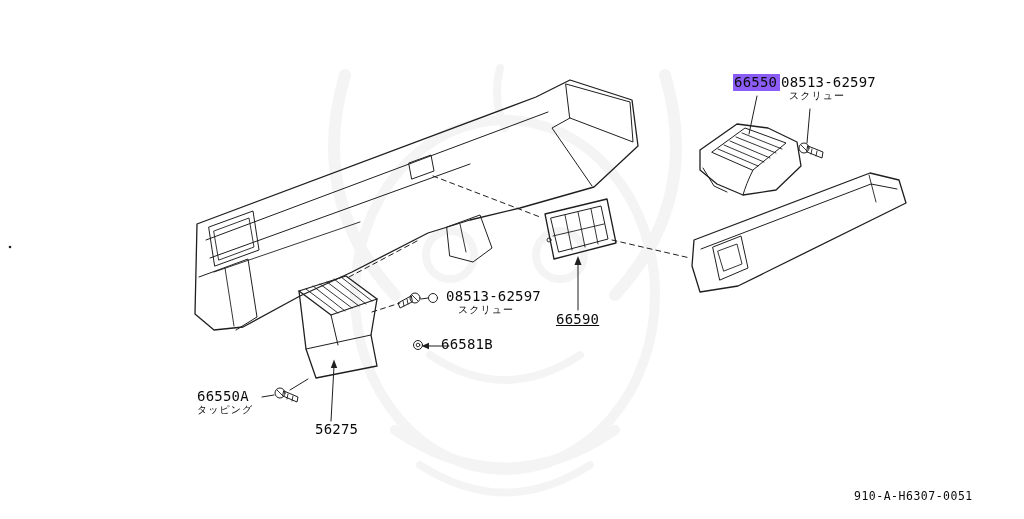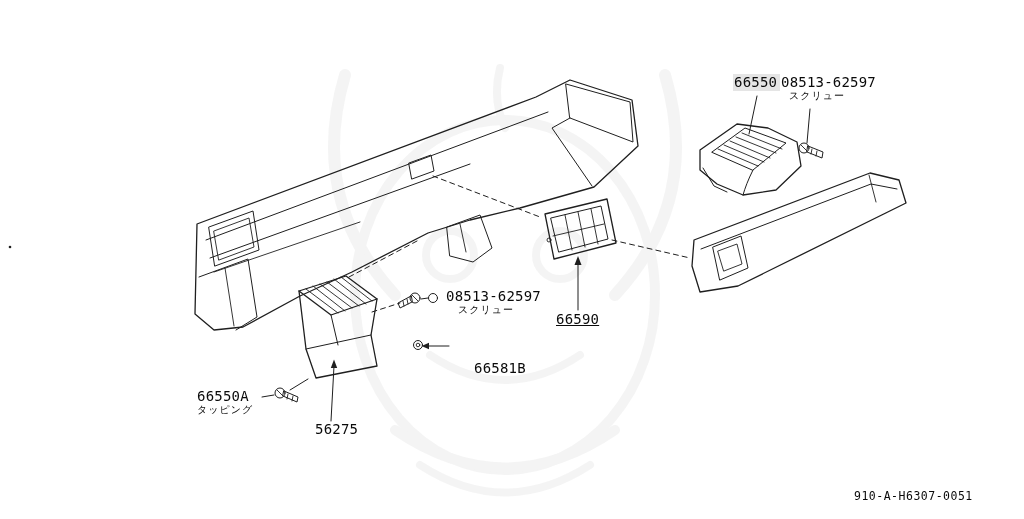--- a/index.html
+++ b/index.html
@@ -165,38 +165,38 @@
       <path class="ln w10" d="M449,346 L429,346"></path>
       <polygon class="fill" points="429,342.8 429,349.2 421.5,346"></polygon>
       <path class="ln w10" d="M262,397 L274,395"></path>
       <path class="ln w10" d="M290,390 L308,379"></path>
       <path class="ln w10" d="M331,421 L334,366"></path>
       <polygon class="fill" points="330.8,368 337.2,368 334,359.5"></polygon>
     </g>
   </svg>
 
   <div class="label" style="left:733px;top:75px;">
-    <span class="hl" style="background-color: #e5e5e5;">66550</span>
+    <span class="hl" style="background-color: #8b5cf6;">66550</span>
   </div>
 
   <div class="label" style="left:781px;top:75px;">
     <span>08513-62597</span>
     <span class="sub" style="margin-left:8px;">スクリュー</span>
   </div>
 
   <div class="label" style="left:446px;top:289px;">
     <span>08513-62597</span>
     <span class="sub" style="margin-left:12px;">スクリュー</span>
   </div>
 
   <div class="label" style="left:556px;top:312px;text-decoration:underline;">
     <span>66590</span>
   </div>
 
-  <div class="label" style="left:474px;top:337px;margin-top:24px;">
+  <div class="label" style="left:441px;top:337px;">
     <span>66581B</span>
   </div>
 
   <div class="label" style="left:197px;top:389px;">
     <span>66550A</span>
     <span class="sub">タッピング</span>
   </div>
 
   <div class="label" style="left:315px;top:422px;">
     <span>56275</span>

